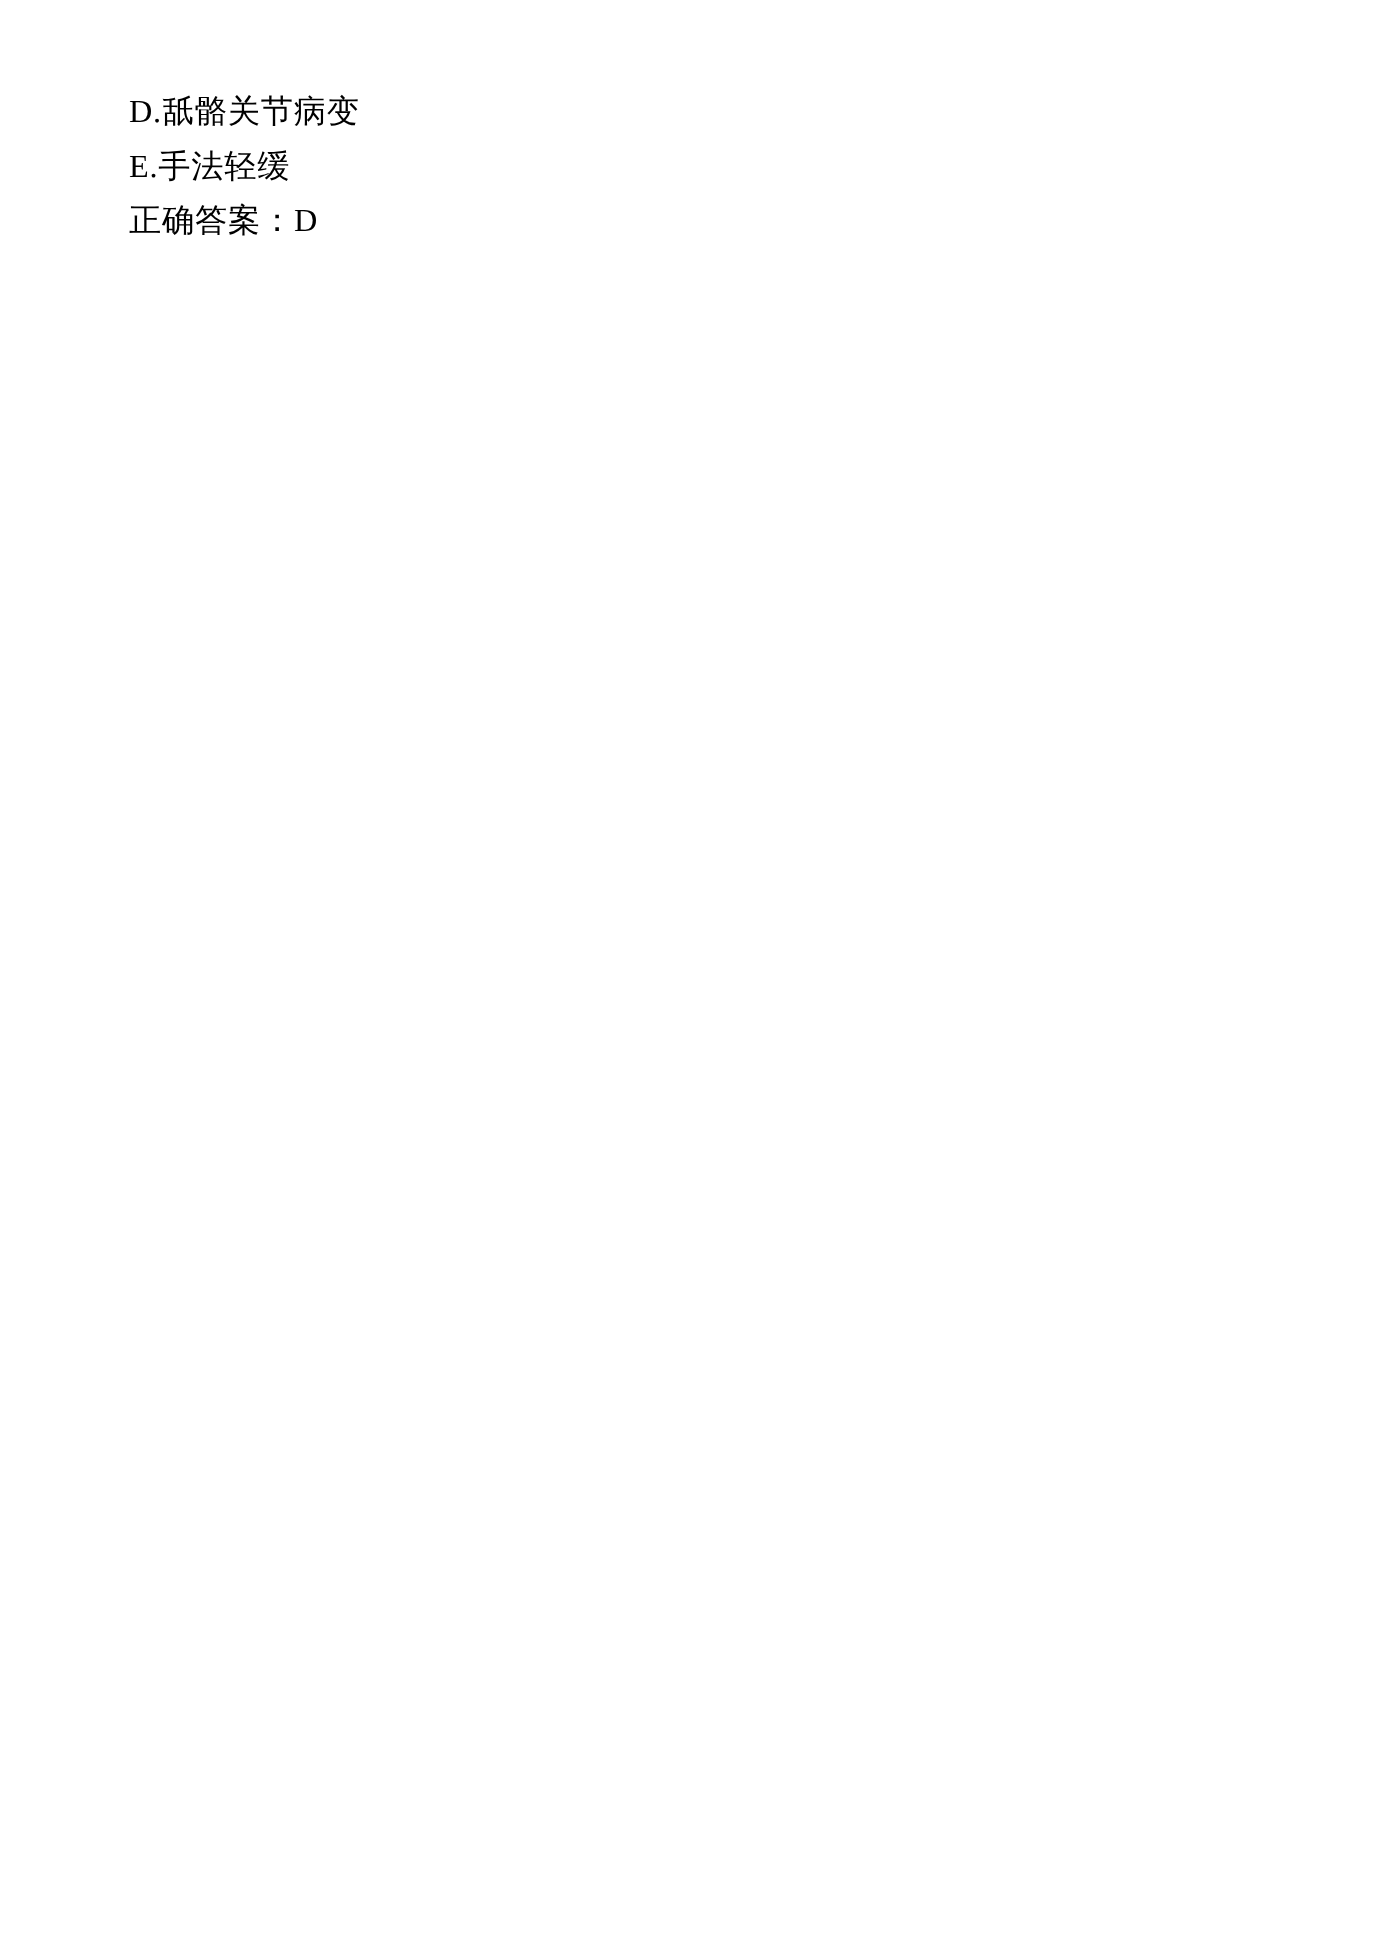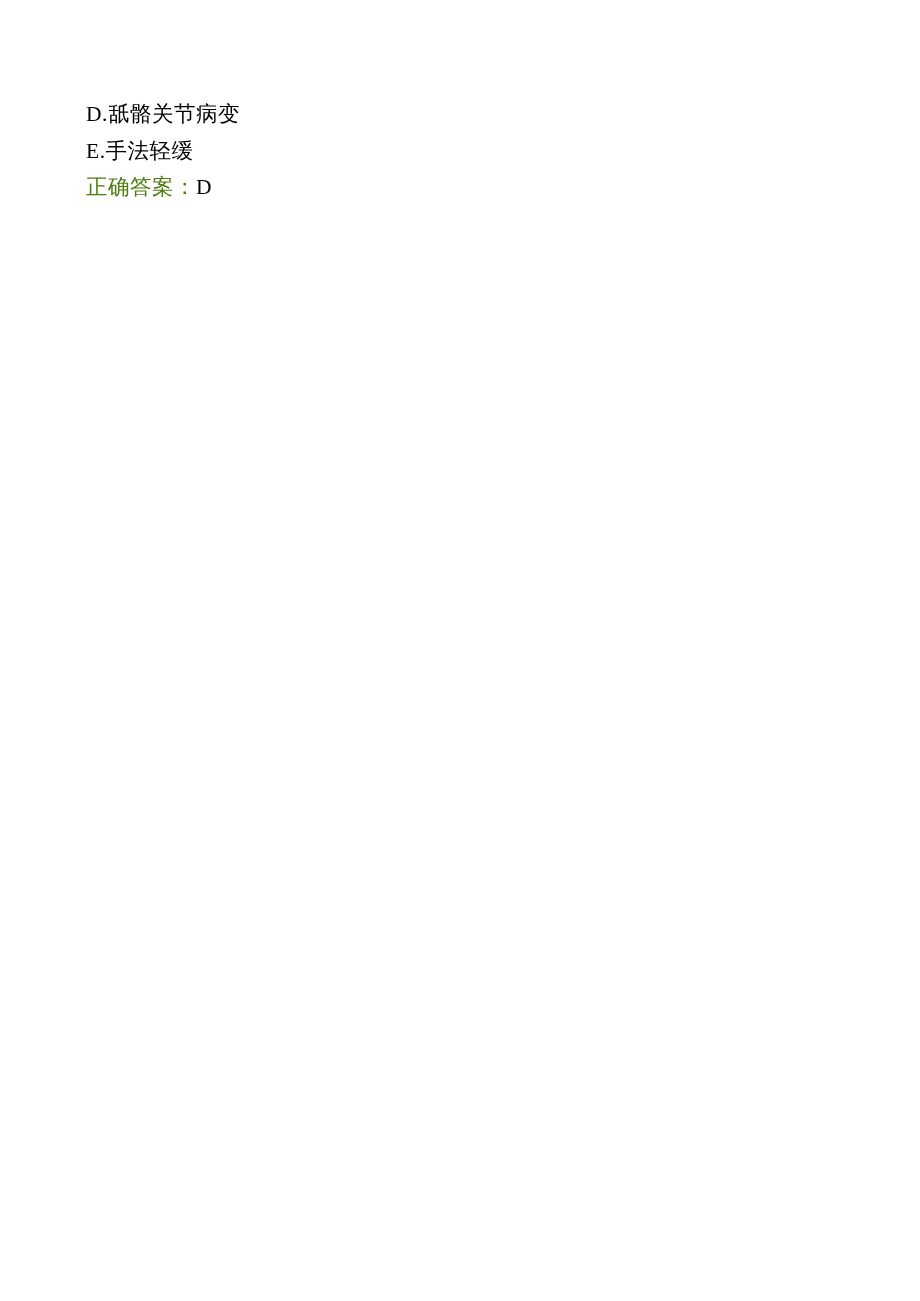--- a/index.html
+++ b/index.html
@@ -4,34 +4,34 @@
 <style>
   html, body {
     margin: 0;
     padding: 0;
     width: 920px;
     height: 1301px;
     background: #ffffff;
     font-family: "SimSun", "宋体", serif;
   }
   .page {
-    padding-top: 96px;
+    padding-top: 56px;
     padding-left: 86px;
     padding-right: 86px;
     box-sizing: border-box;
   }
   .line {
     font-size: 21.5px;
     line-height: 36.5px;
     color: #000000;
     letter-spacing: 0.5px;
     white-space: nowrap;
   }
   .answer-label {
-    color: #4d7c0f;
+    color: #000000;
   }
   .answer-value {
     color: #000000;
   }
 </style>
 </head>
 <body>
 
 <div class="page">
   <div class="line">D.舐骼关节病变</div>

